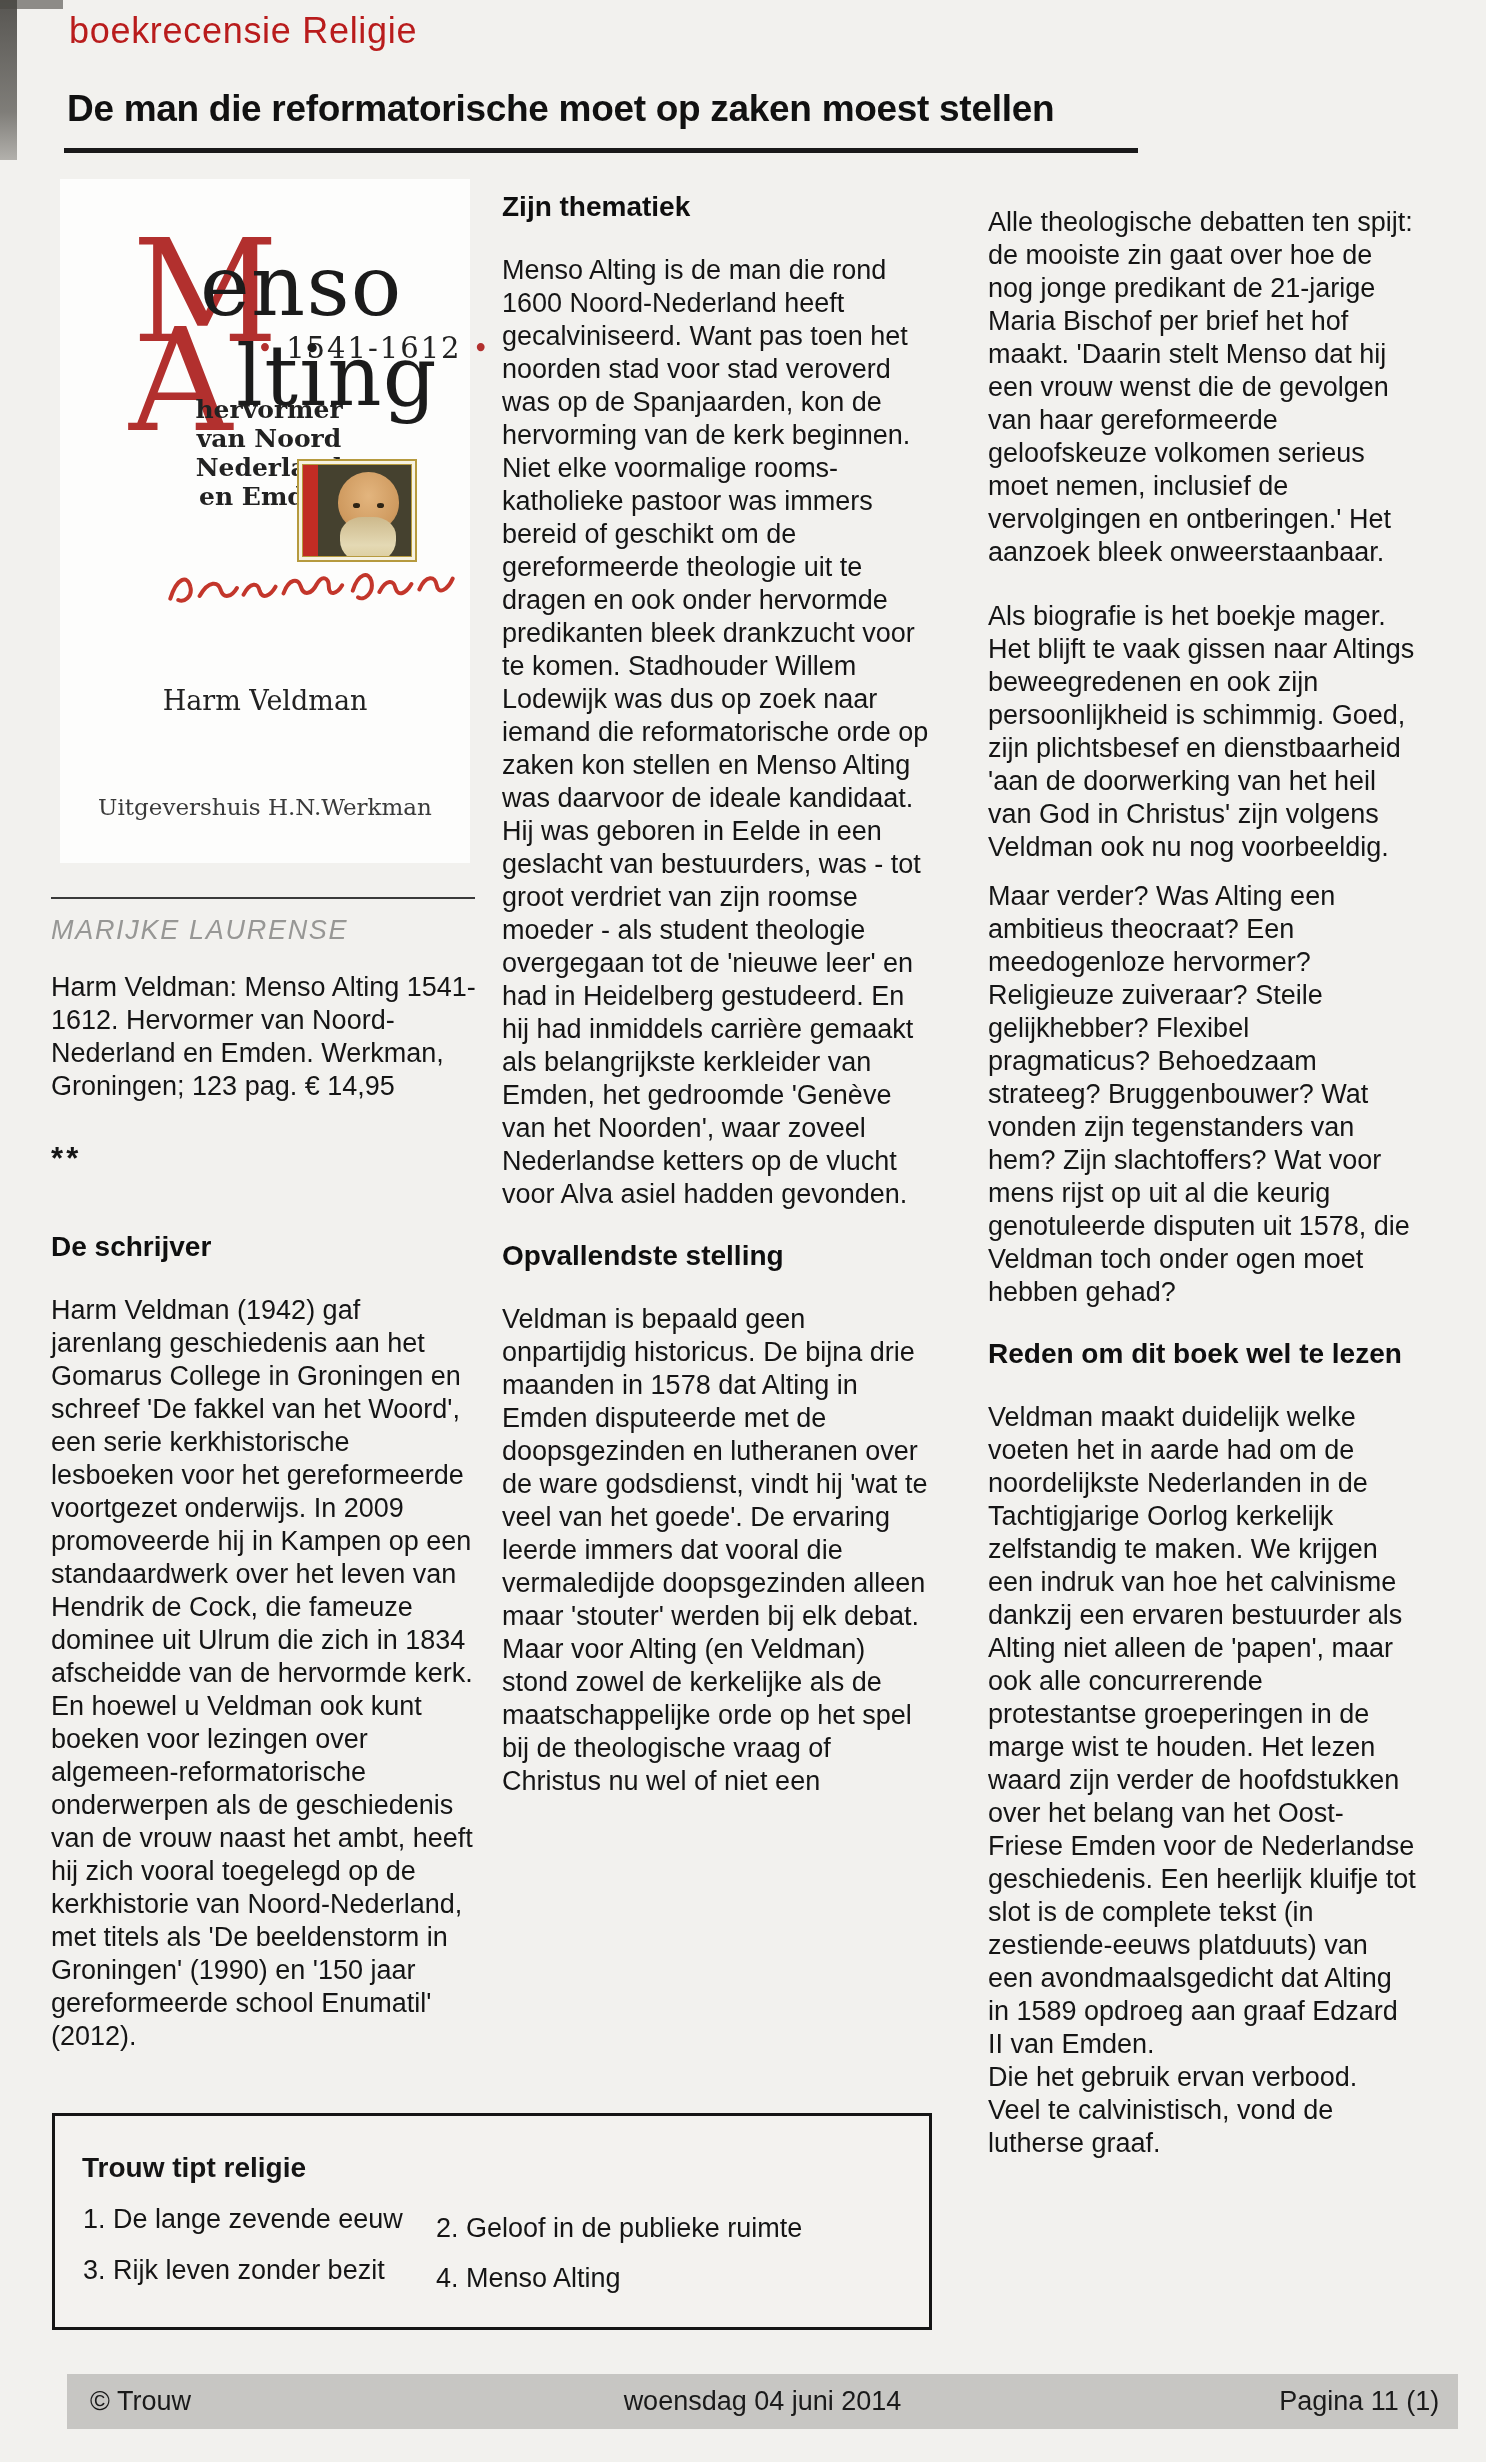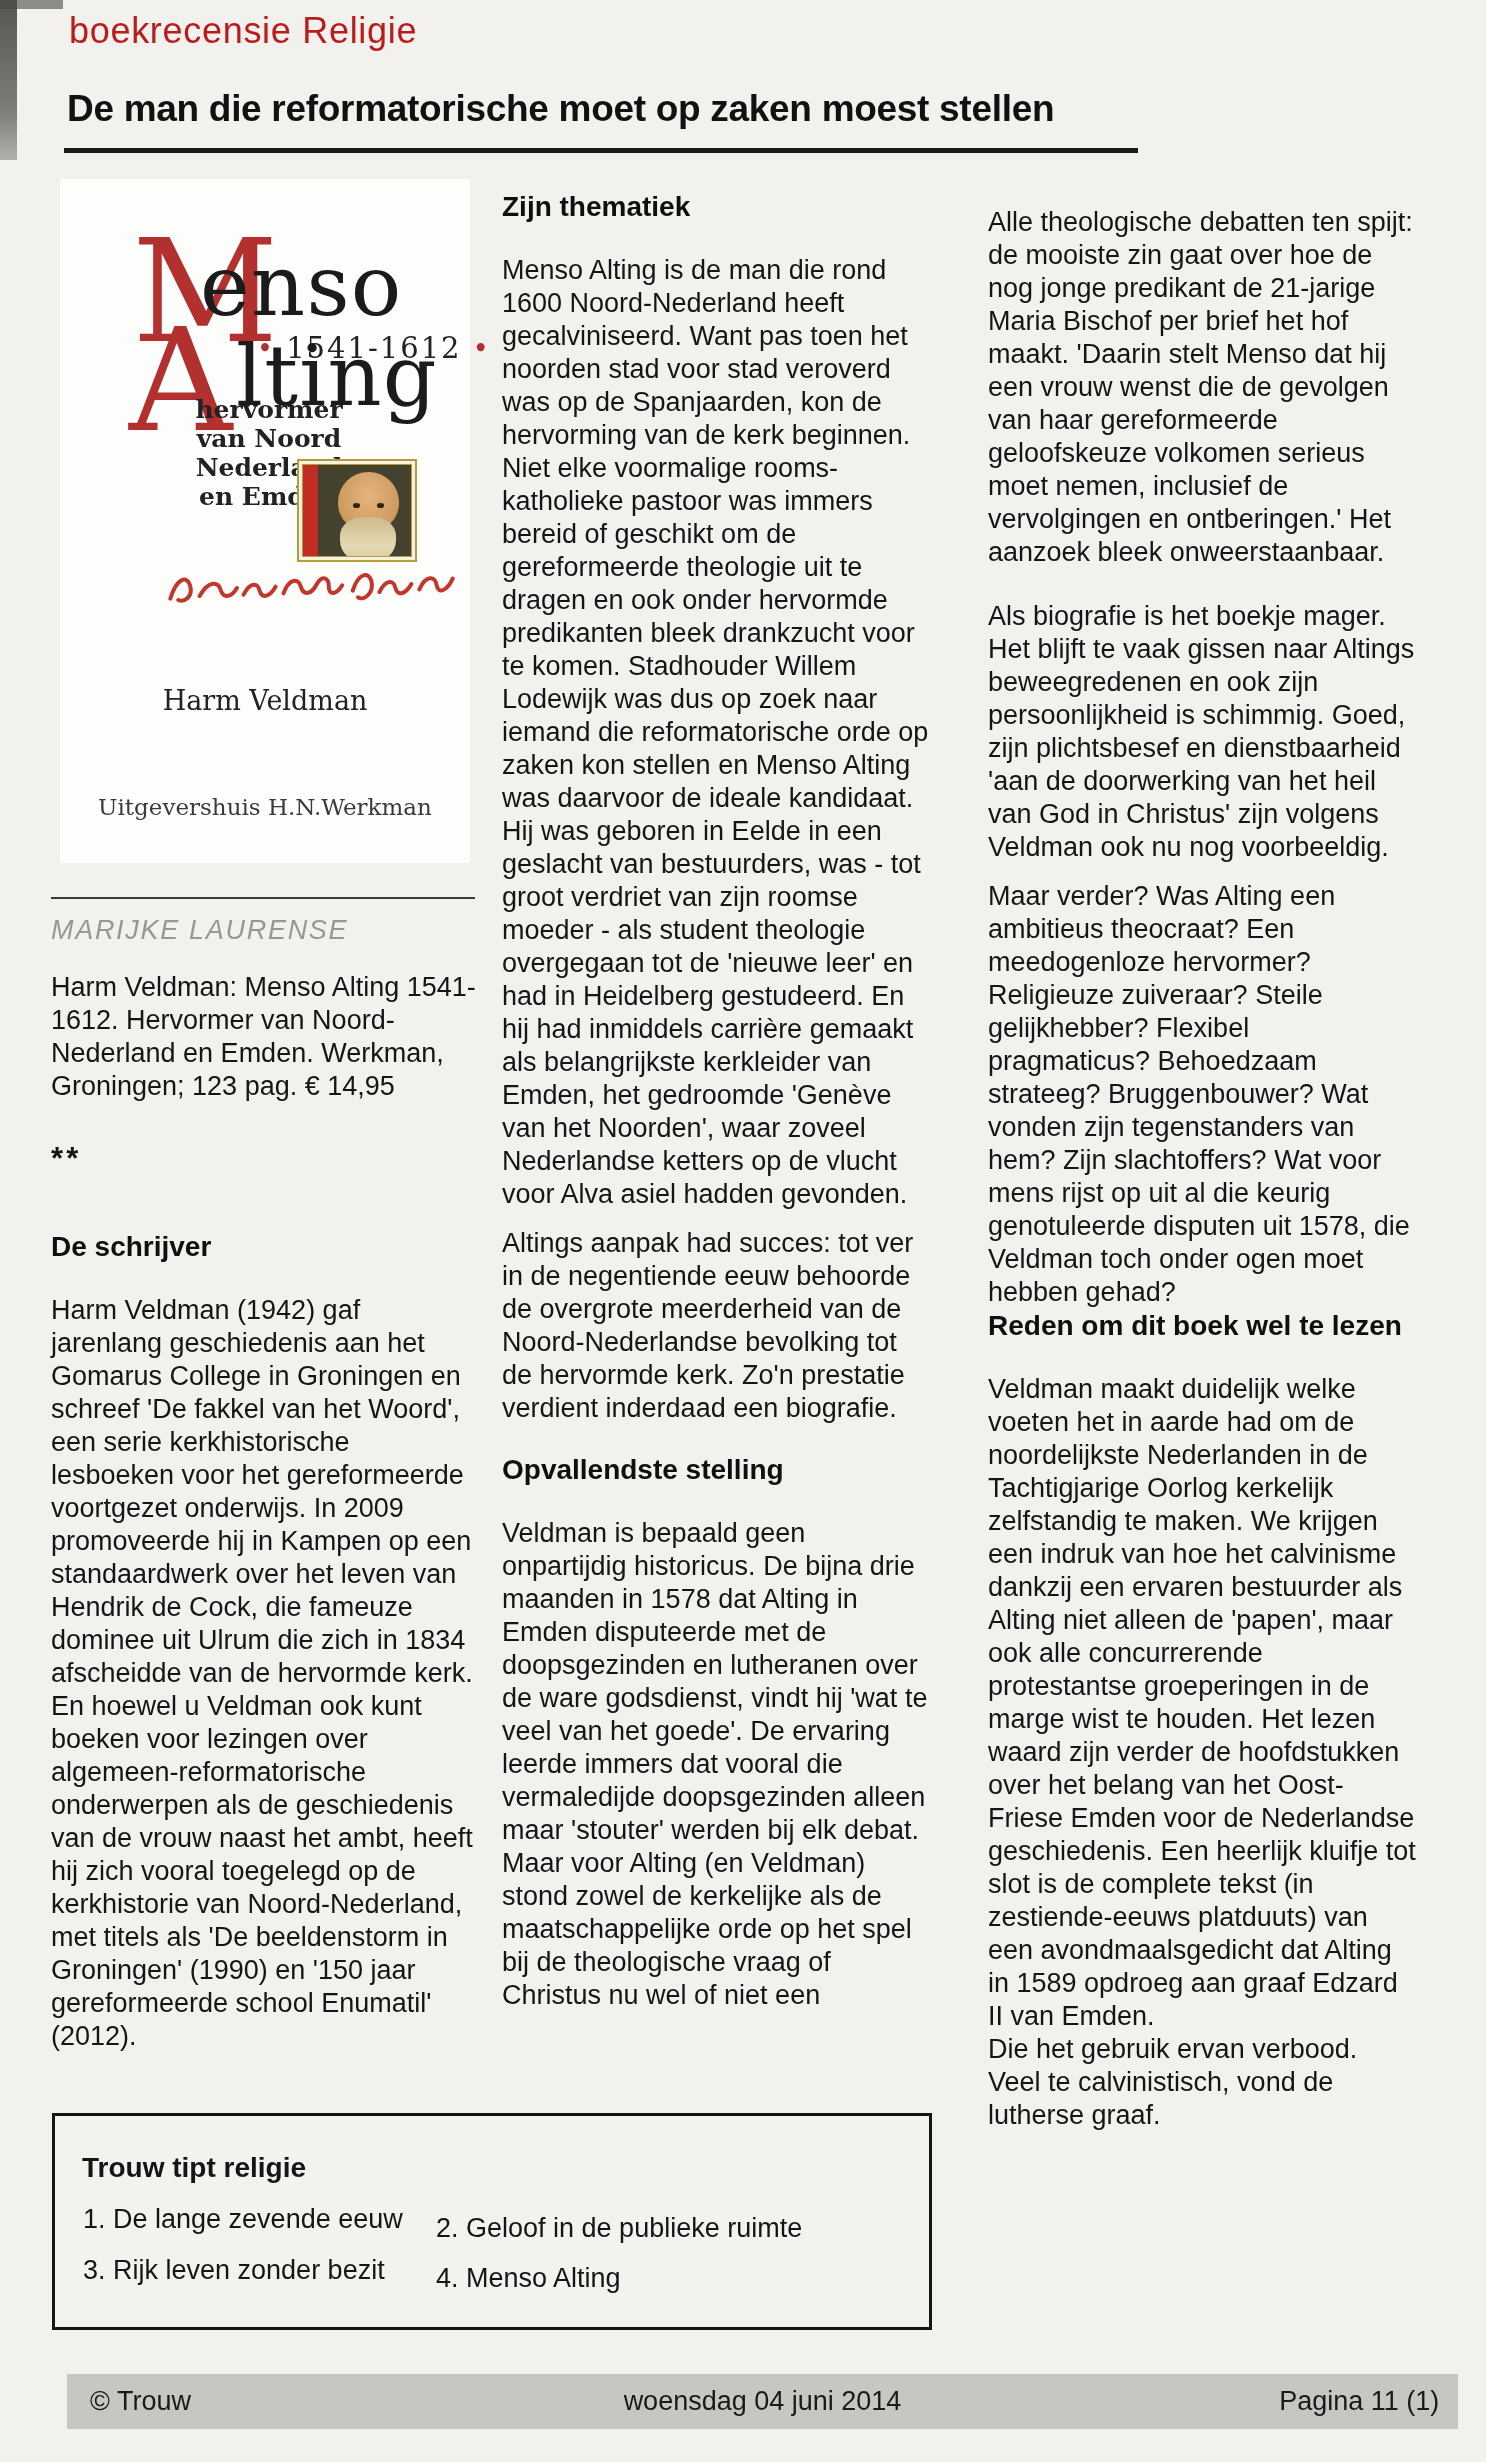--- a/index.html
+++ b/index.html
@@ -55,21 +55,21 @@
   .col-mid .p2 { margin-top:16px; }
   .col-mid .h2 { margin-top:28px; }
   .col-mid .p3 { margin-top:31px; }
 
   .col-right { position:absolute; left:988px; top:175px; width:474px; }
   .col-right .h1 { margin-top:28px; }
   .col-right .p1 { margin-top:31px; }
   .col-right .h2 { margin-top:28px; }
   .col-right .p2 { margin-top:31px; }
   .col-right .p3 { margin-top:16px; }
-  .col-right .h3 { }
+  .col-right .h3 { margin-top:28px; }
   .col-right .p4 { margin-top:31px; }
 
   
   .tips-box { position:absolute; left:52px; top:2113px; width:880px; height:217px; border:3.3px solid #151515; background:#f3f2ef; }
   .tips-heading { position:absolute; left:27px; top:36px; font-size:28px; font-weight:bold; }
   .tip { position:absolute; font-size:27px; color:#151515; white-space:nowrap; }
   .tip.t1 { left:28px;  top:88px; }
   .tip.t2 { left:381px; top:97px; }
   .tip.t3 { left:28px;  top:139px; }
   .tip.t4 { left:381px; top:147px; }
@@ -179,26 +179,20 @@
 groot verdriet van zijn roomse
 moeder - als student theologie
 overgegaan tot de 'nieuwe leer' en
 had in Heidelberg gestudeerd. En
 hij had inmiddels carrière gemaakt
 als belangrijkste kerkleider van
 Emden, het gedroomde 'Genève
 van het Noorden', waar zoveel
 Nederlandse ketters op de vlucht
 voor Alva asiel hadden gevonden.</div>
-    <div class="lines p2">Altings aanpak had succes: tot ver
-in de negentiende eeuw behoorde
-de overgrote meerderheid van de
-Noord-Nederlandse bevolking tot
-de hervormde kerk. Zo'n prestatie
-verdient inderdaad een biografie.</div>
     <div class="col-heading h2">Opvallendste stelling</div>
     <div class="lines p3">Veldman is bepaald geen
 onpartijdig historicus. De bijna drie
 maanden in 1578 dat Alting in
 Emden disputeerde met de
 doopsgezinden en lutheranen over
 de ware godsdienst, vindt hij 'wat te
 veel van het goede'. De ervaring
 leerde immers dat vooral die
 vermaledijde doopsgezinden alleen

